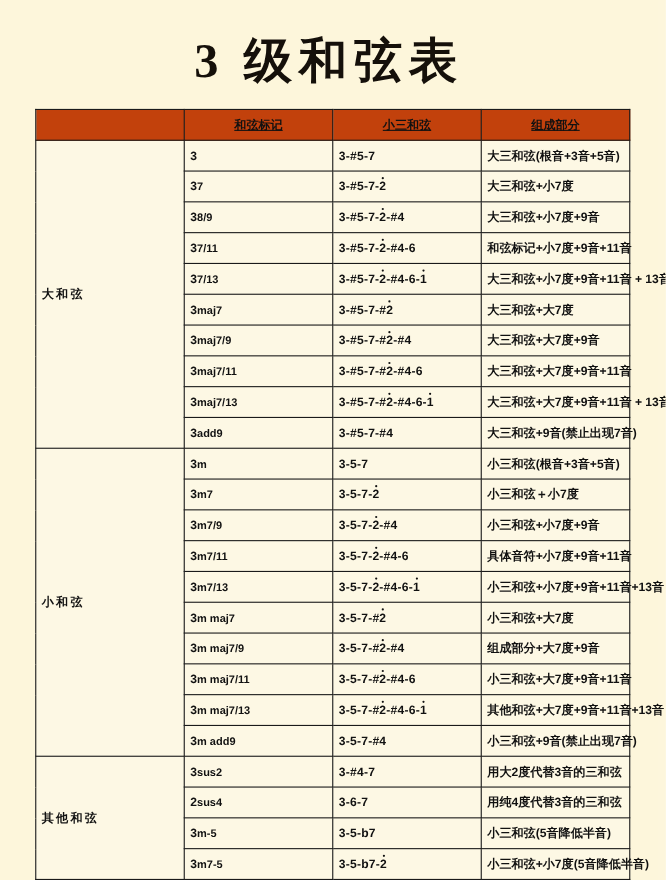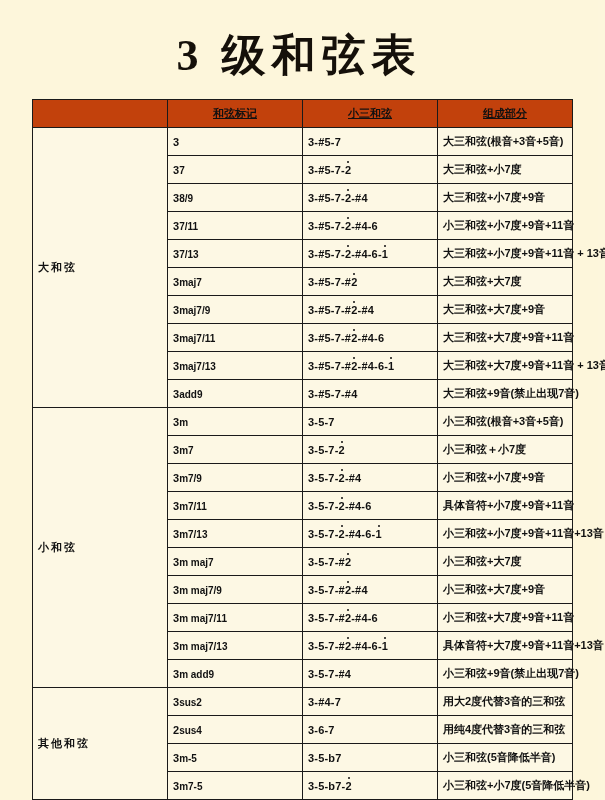--- a/index.html
+++ b/index.html
@@ -136,21 +136,21 @@
             <td class="parts">大三和弦+小7度</td>
           </tr>
           <tr>
             <td class="sym"><span>3</span><span class="sub">8/9</span></td>
             <td class="notes">3-#5-7-<span class="dotover">2</span>-#4</td>
             <td class="parts">大三和弦+小7度+9音</td>
           </tr>
           <tr>
             <td class="sym"><span>3</span><span class="sub">7/11</span></td>
             <td class="notes">3-#5-7-<span class="dotover">2</span>-#4-6</td>
-            <td class="parts">小三和弦+小7度+9音+11音</td>
+            <td class="parts">和弦标记+小7度+9音+11音</td>
           </tr>
           <tr>
             <td class="sym"><span>3</span><span class="sub">7/13</span></td>
             <td class="notes">3-#5-7-<span class="dotover">2</span>-#4-6-<span class="dotover">1</span></td>
             <td class="parts">大三和弦+小7度+9音+11音 + 13音</td>
           </tr>
           <tr>
             <td class="sym"><span>3</span><span class="sub">maj7</span></td>
             <td class="notes">3-#5-7-#<span class="dotover">2</span></td>
             <td class="parts">大三和弦+大7度</td>
@@ -202,31 +202,31 @@
             <td class="parts">小三和弦+小7度+9音+11音+13音</td>
           </tr>
           <tr>
             <td class="sym"><span>3</span><span class="sub">m maj7</span></td>
             <td class="notes">3-5-7-#<span class="dotover">2</span></td>
             <td class="parts">小三和弦+大7度</td>
           </tr>
           <tr>
             <td class="sym"><span>3</span><span class="sub">m maj7/9</span></td>
             <td class="notes">3-5-7-#<span class="dotover">2</span>-#4</td>
-            <td class="parts">小三和弦+大7度+9音</td>
+            <td class="parts">组成部分+大7度+9音</td>
           </tr>
           <tr>
             <td class="sym"><span>3</span><span class="sub">m maj7/11</span></td>
             <td class="notes">3-5-7-#<span class="dotover">2</span>-#4-6</td>
             <td class="parts">小三和弦+大7度+9音+11音</td>
           </tr>
           <tr>
             <td class="sym"><span>3</span><span class="sub">m maj7/13</span></td>
             <td class="notes">3-5-7-#<span class="dotover">2</span>-#4-6-<span class="dotover">1</span></td>
-            <td class="parts">具体音符+大7度+9音+11音+13音</td>
+            <td class="parts">其他和弦+大7度+9音+11音+13音</td>
           </tr>
           <tr>
             <td class="sym"><span>3</span><span class="sub">m add9</span></td>
             <td class="notes">3-5-7-#4</td>
             <td class="parts">小三和弦+9音(禁止出现7音)</td>
           </tr>
           <tr>
             <td class="group" rowspan="4">其他和弦</td>
             <td class="sym"><span>3</span><span class="sub">sus2</span></td>
             <td class="notes">3-#4-7</td>

